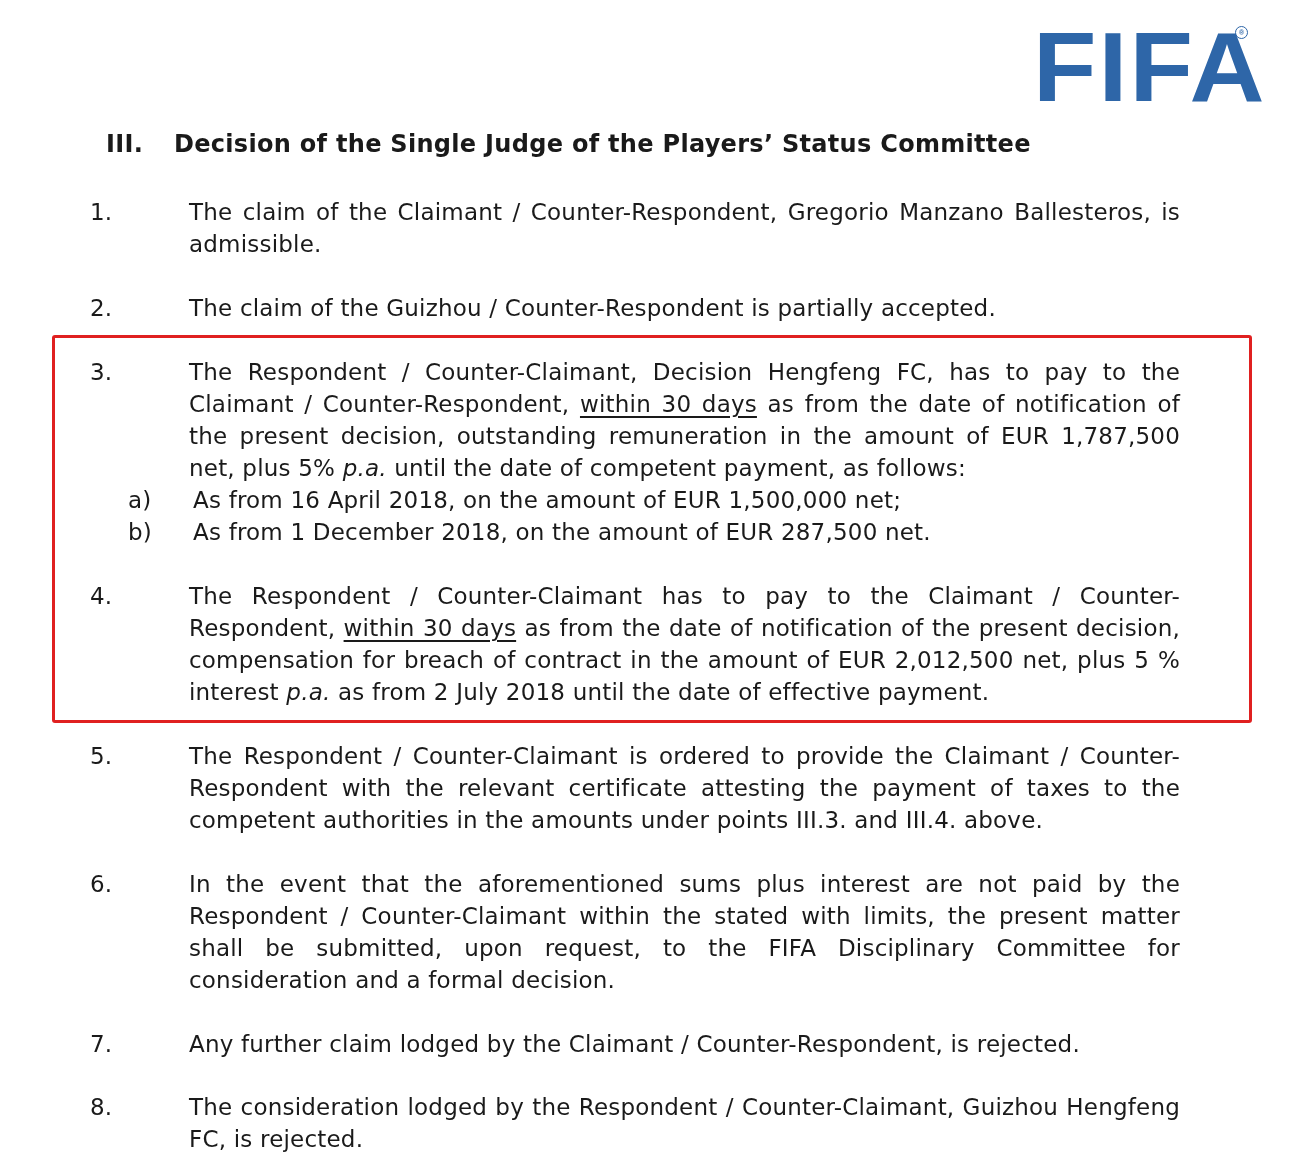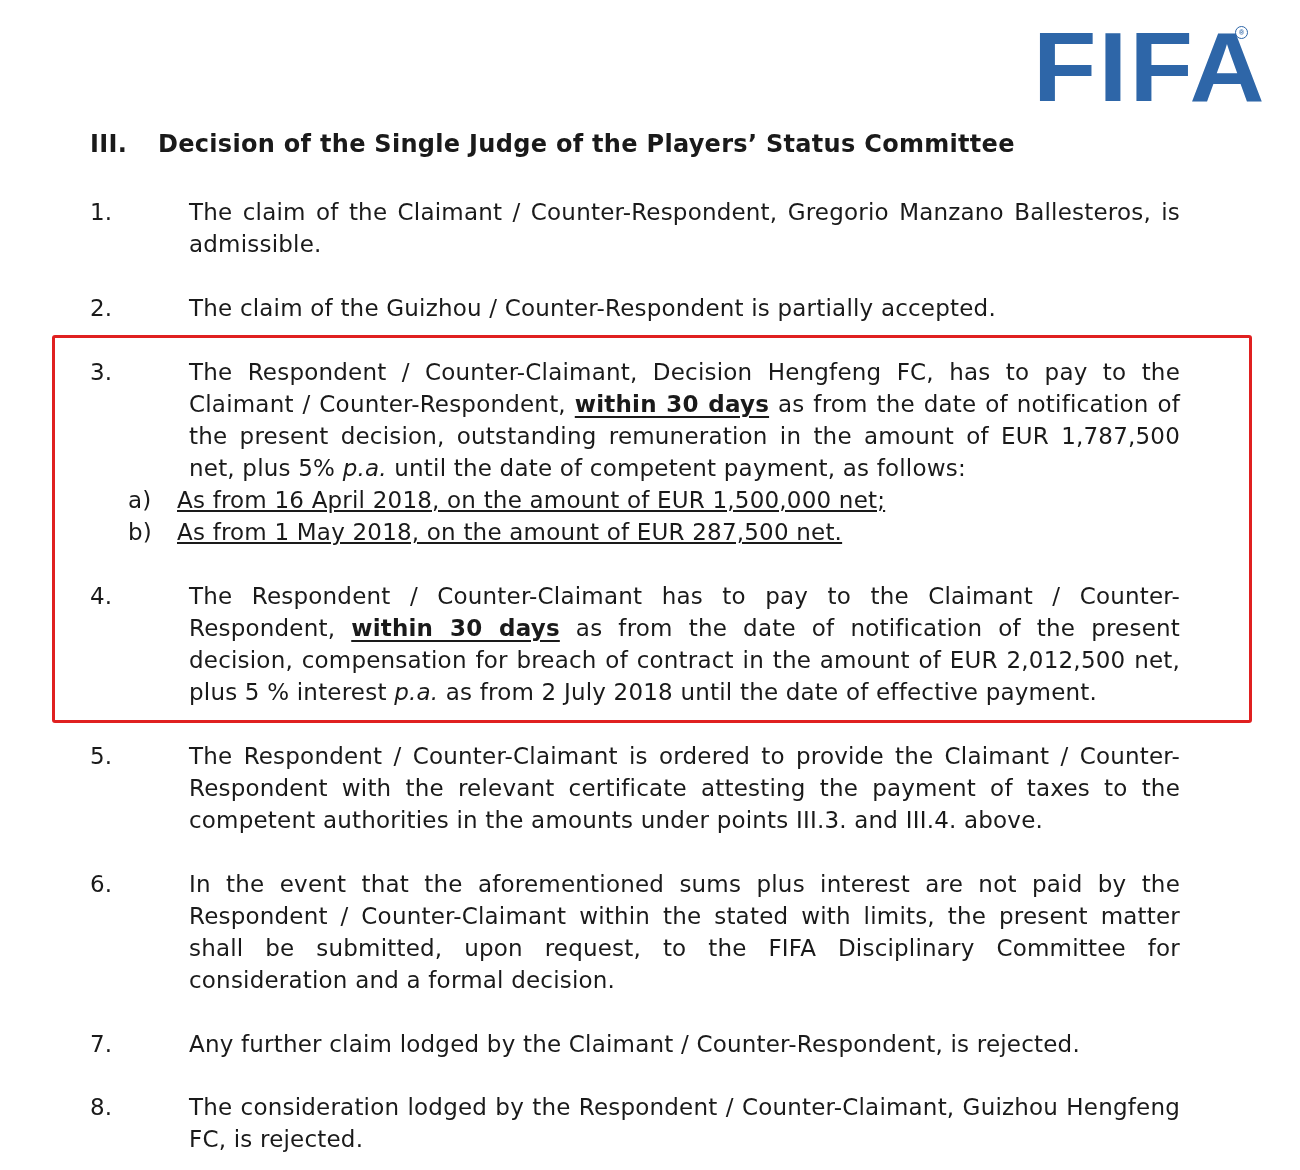--- a/index.html
+++ b/index.html
@@ -46,21 +46,21 @@
       border-radius: 50%;
       font-size: 7px;
       line-height: 11px;
       text-align: center;
       color: #2e66a8;
       font-family: "Liberation Sans", sans-serif;
       font-weight: 700;
     }
     .heading {
       position: absolute;
-      left: 90px;
+      left: 106px;
       top: 130px;
       font-size: 24px;
       font-weight: 700;
       letter-spacing: 0.3px;
     }
     .heading .num {
       display: inline-block;
       width: 68px;
     }
     .item {
@@ -74,36 +74,35 @@
     .item .num {
       position: absolute;
       left: 0;
       top: 0;
     }
     .item .body {
       margin-left: 99px;
       text-align: justify;
     }
     .u {
-      font-weight: 700;
+      font-weight: 400;
       text-decoration: underline;
       text-underline-offset: 4px;
     }
     .sub {
       position: relative;
       margin-left: 38px;
     }
     .sub .letter {
       position: absolute;
       left: 0;
       top: 0;
     }
     .sub .subtext {
-      margin-left: 49px;
-      text-decoration: underline;
+      margin-left: 65px;
     }
     .highlight-box {
       position: absolute;
       left: 52px;
       top: 335px;
       width: 1194px;
       height: 382px;
       border: 3px solid #e02020;
       border-radius: 3px;
       box-sizing: content-box;
@@ -135,21 +134,21 @@
 
 <div class="item" style="top:356px;">
   <span class="num">3.</span>
   <div class="body"><span>The Respondent / Counter-Claimant, Decision Hengfeng FC, has to pay to the Claimant / Counter-Respondent, </span><span class="u">within 30 days</span><span> as from the date of notification of the present decision, outstanding remuneration in the amount of EUR 1,787,500 net, plus 5% </span><i>p.a.</i><span> until the date of competent payment, as follows:</span></div>
   <div class="sub">
     <span class="letter">a)</span>
     <div class="subtext">As from 16 April 2018, on the amount of EUR 1,500,000 net;</div>
   </div>
   <div class="sub">
     <span class="letter">b)</span>
-    <div class="subtext">As from 1 May 2018, on the amount of EUR 287,500 net.</div>
+    <div class="subtext">As from 1 December 2018, on the amount of EUR 287,500 net.</div>
   </div>
 </div>
 
 <div class="item" style="top:580px;">
   <span class="num">4.</span>
   <div class="body"><span>The Respondent / Counter-Claimant has to pay to the Claimant / Counter-Respondent, </span><span class="u">within 30 days</span><span> as from the date of notification of the present decision, compensation for breach of contract in the amount of EUR 2,012,500 net, plus 5 % interest </span><i>p.a.</i><span> as from 2 July 2018 until the date of effective payment.</span></div>
 </div>
 
 <div class="item" style="top:740px;">
   <span class="num">5.</span>

